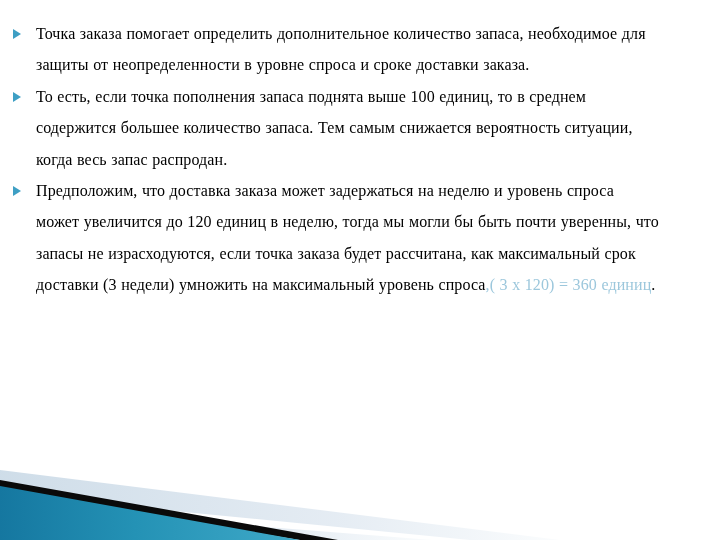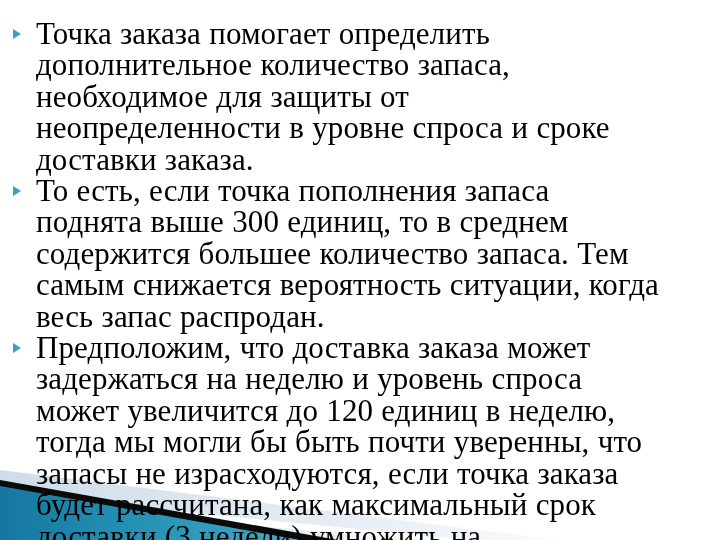--- a/index.html
+++ b/index.html
@@ -42,21 +42,21 @@
     position: absolute;
     left: 13px;
     top: 11px;
     width: 0;
     height: 0;
     border-top: 5px solid transparent;
     border-bottom: 5px solid transparent;
     border-left: 8px solid #3E9FC4;
   }
   .bullet-text {
-    font-size: 31px;
+    font-size: 16px;
     line-height: 31.4px;
     color: #000000;
     letter-spacing: 0.1px;
     word-spacing: 0.4px;
   }
   .accent {
     color: #9CC7DC;
   }
 </style>
 </head>
@@ -88,21 +88,21 @@
 
   <div class="content">
 
     <div class="bullet-block">
       <span class="bullet-marker"></span>
       <div class="bullet-text">Точка заказа помогает определить дополнительное количество запаса, необходимое для защиты от неопределенности в уровне спроса и сроке доставки заказа.</div>
     </div>
 
     <div class="bullet-block">
       <span class="bullet-marker"></span>
-      <div class="bullet-text">То есть, если точка пополнения запаса поднята выше 300 единиц, то в среднем содержится большее количество запаса. Тем самым снижается вероятность ситуации, когда весь запас распродан.</div>
+      <div class="bullet-text">То есть, если точка пополнения запаса поднята выше 100 единиц, то в среднем содержится большее количество запаса. Тем самым снижается вероятность ситуации, когда весь запас распродан.</div>
     </div>
 
     <div class="bullet-block">
       <span class="bullet-marker"></span>
       <div class="bullet-text"><span> Предположим, что доставка заказа может задержаться на неделю и уровень спроса может увеличится до 120 единиц в неделю, тогда мы могли бы быть почти уверенны, что запасы не израсходуются, если точка заказа будет рассчитана, как максимальный срок доставки (3 недели) умножить на максимальный уровень спроса</span><span class="accent">,( 3 x 120) = 360 единиц</span><span>.</span></div>
     </div>
 
   </div>
 </div>
 

